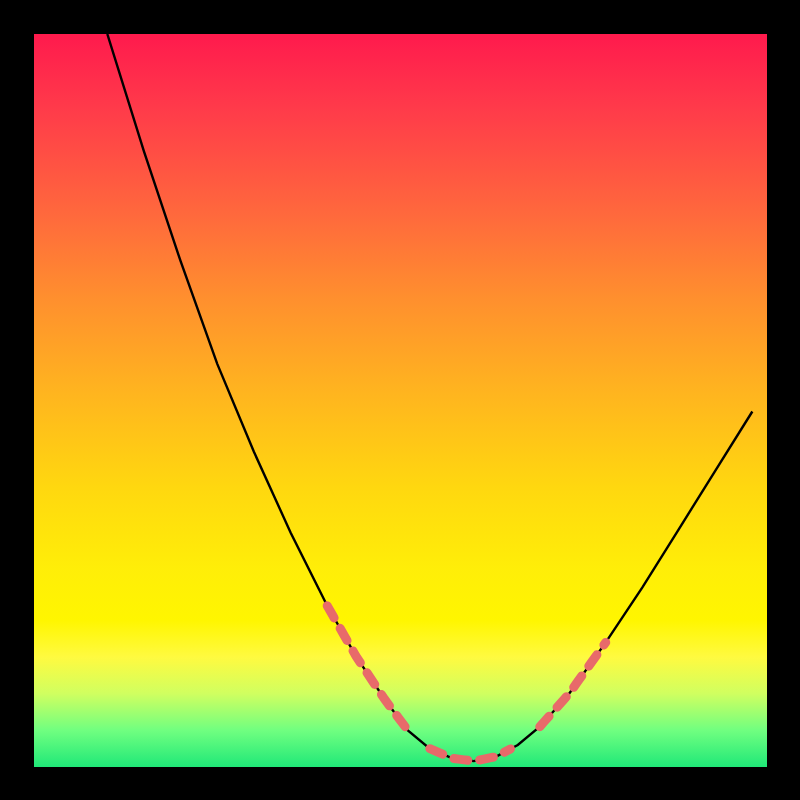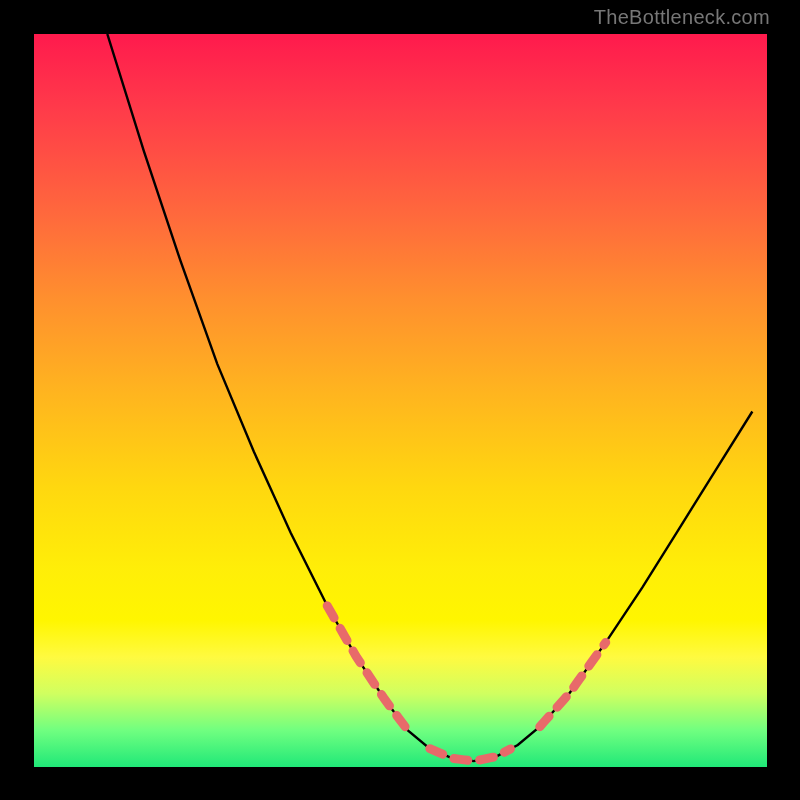--- a/index.html
+++ b/index.html
@@ -53,21 +53,20 @@
     left: 0;
     top: 0;
     width: 733px;
     height: 733px;
   }
 </style>
 </head>
 <body>
 
 <div class="frame">
-  <div class="watermark">TheBottleneck.com</div>
   <div class="plot-area">
     <svg class="curve" viewBox="0 0 733 733">
       <path id="main-curve" fill="none" stroke="#000000" stroke-width="2.4" d="M 73.3 0 L 109.95 117.27999999999997 L 146.6 227.23000000000002 L 183.25 329.84999999999997 L 219.9 417.81 L 256.55 498.44 L 293.2 571.74 L 322.52 623.05 L 351.84 667.03 L 373.83 696.35 L 395.82000000000005 714.675 L 417.80999999999995 724.204 L 439.8 727.136 L 461.79 722.738 L 483.78000000000003 711.01 L 505.77 692.685 L 535.09 659.7 L 571.74 608.39 L 608.39 553.415 L 645.04 494.775 L 681.69 436.135 L 718.34 377.495"></path>
       <g id="dash-group">
           <path d="M 293.2 571.74 L 298.9592857142857 581.81875 L 304.7185714285714 591.8975 L 310.47785714285715 601.9762499999999 L 316.2371428571429 612.0550000000001 L 321.99642857142857 622.13375 L 327.7557142857143 630.9035714285715 L 333.515 639.5425 L 339.2742857142857 648.1814285714286 L 345.0335714285714 656.8203571428571 L 350.79285714285714 665.4592857142857 L 356.5521428571428 673.3128571428571 L 362.3114285714286 680.9919047619048 L 368.07071428571425 688.6709523809524 L 373.83 696.35" fill="none" stroke="#e86a6a" stroke-width="9" stroke-linecap="round" stroke-dasharray="14 12"></path>
           <path d="M 395.82000000000005 714.675 L 401.5792857142857 717.1706904761904 L 407.3385714285714 719.6663809523809 L 413.0978571428571 722.1620714285714 L 418.8571428571429 724.3436190476191 L 424.61642857142857 725.1115238095238 L 430.3757142857143 725.8794285714285 L 436.135 726.6473333333333 L 441.89428571428573 726.7171428571429 L 447.6535714285714 725.5652857142857 L 453.41285714285715 724.4134285714285 L 459.1721428571428 723.2615714285714 L 464.9314285714286 721.0625714285715 L 470.69071428571425 717.9909523809524 L 476.45 714.9193333333334" fill="none" stroke="#e86a6a" stroke-width="9" stroke-linecap="round" stroke-dasharray="14 12"></path>
           <path d="M 505.77 692.685 L 510.48214285714283 687.3838392857143 L 515.1942857142858 682.0826785714286 L 519.9064285714286 676.7815178571428 L 524.6185714285715 671.4803571428572 L 529.3307142857143 666.1791964285715 L 534.0428571428572 660.8780357142857 L 538.755 654.569 L 543.4671428571429 647.9720000000001 L 548.1792857142857 641.375 L 552.8914285714286 634.778 L 557.6035714285714 628.181 L 562.3157142857143 621.5840000000001 L 567.0278571428571 614.987 L 571.74 608.39" fill="none" stroke="#e86a6a" stroke-width="9" stroke-linecap="round" stroke-dasharray="14 12"></path>
         </g>
     </svg>
   </div>

